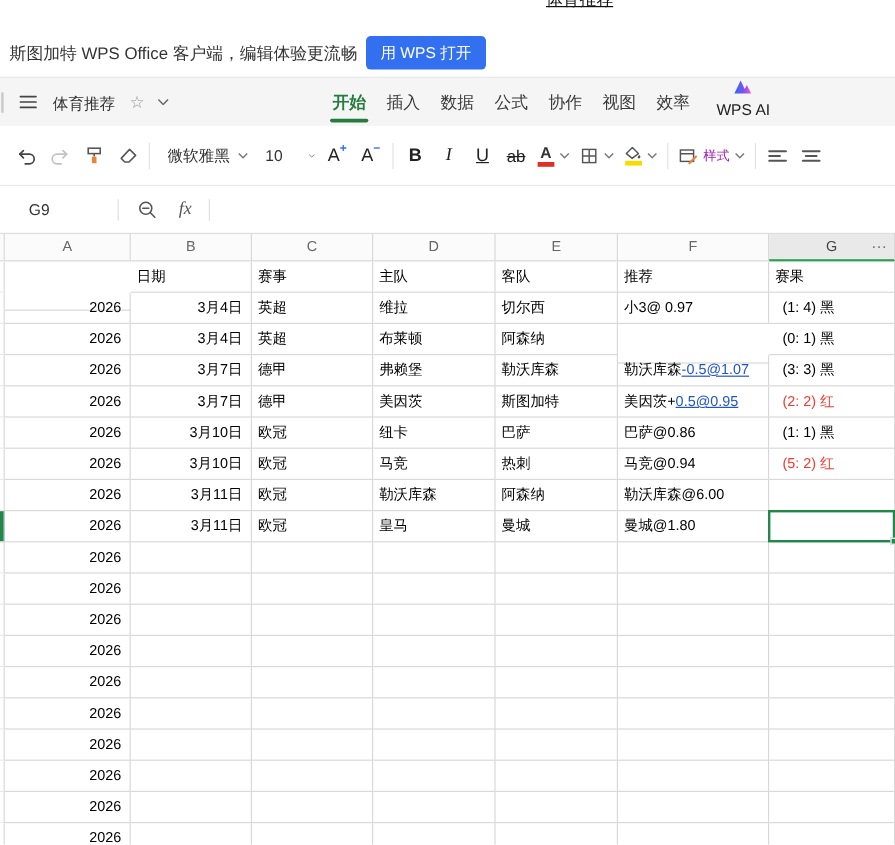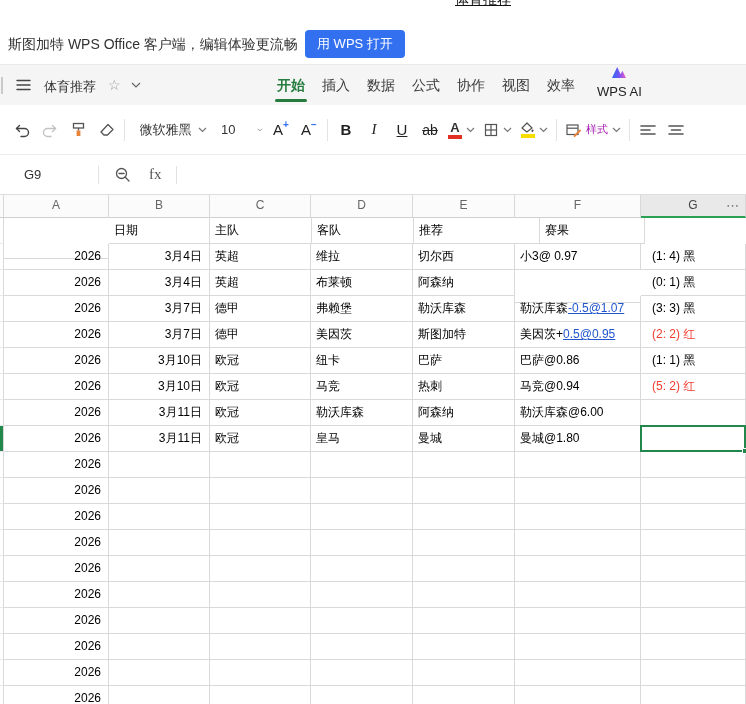--- a/index.html
+++ b/index.html
@@ -59,21 +59,21 @@
   .style-group{display:flex;align-items:center;gap:4px;}
   .style-label{font-size:11px;color:#a21caf;}
 
   
   .formula-bar{position:absolute;left:0;top:155px;width:746px;height:40px;background:#fff;
     border-bottom:1px solid #DEDEDE;display:flex;align-items:center;}
   .name-box{width:98px;height:100%;display:flex;align-items:center;flex:0 0 auto;}
   .name-box span{padding-left:24px;font-size:13px;color:#333;}
   .fsep{width:1px;height:18px;background:#E2E2E2;flex:0 0 auto;}
   .fx-zoom{margin-left:14px;} .fx-ic{margin-left:16px;font-size:15px;color:#555;
-    font-family:"Liberation Serif","DejaVu Serif",serif;}
+    font-style:italic;font-family:"Liberation Serif","DejaVu Serif",serif;}
   .fsep2{margin-left:14px;}
   .formula-input{flex:1;font-size:12px;color:#000;padding-left:10px;}
 
   
   .col-headers{position:absolute;left:0;top:195px;width:746px;height:23px;background:#FBFBFB;
     border-bottom:1px solid #D0D0D0;display:flex;}
   .colgutter{width:4px;border-right:1px solid #D9D9D9;flex:0 0 auto;}
   .colh{flex:0 0 auto;border-right:1px solid #D9D9D9;text-align:center;font-size:12px;
     line-height:21px;color:#666;height:23px;}
   .colh.active{background:#E9E9E9;border-bottom:2px solid var(--hdr-green);color:#444;}
@@ -307,20 +307,21 @@
       <div class="colh" style="width: 126px;">F</div>
       <div class="colh active" style="width: 105px;">G</div>
       <div class="more-cols">⋯</div>
   </div>
 
   <div class="grid">
       <div class="grow">
         <div class="gutter"></div>
         <div class="cell txt" style="width: 105px; margin-top: 40px;">年份</div>
         <div class="cell txt" style="width: 101px;">日期</div>
+        <div class="cell txt" style="width: 101px;">赛事</div>
         <div class="cell txt" style="width: 102px;">主队</div>
         <div class="cell txt" style="width: 102px;">客队</div>
         <div class="cell txt" style="width: 126px;">推荐</div>
         <div class="cell txt" style="width: 105px;">赛果</div>
       </div>
       <div class="grow">
         <div class="gutter"></div>
         <div class="cell num" style="width: 105px;">2026</div>
         <div class="cell num" style="width: 101px;">3月4日</div>
         <div class="cell txt" style="width: 101px;">英超</div>

